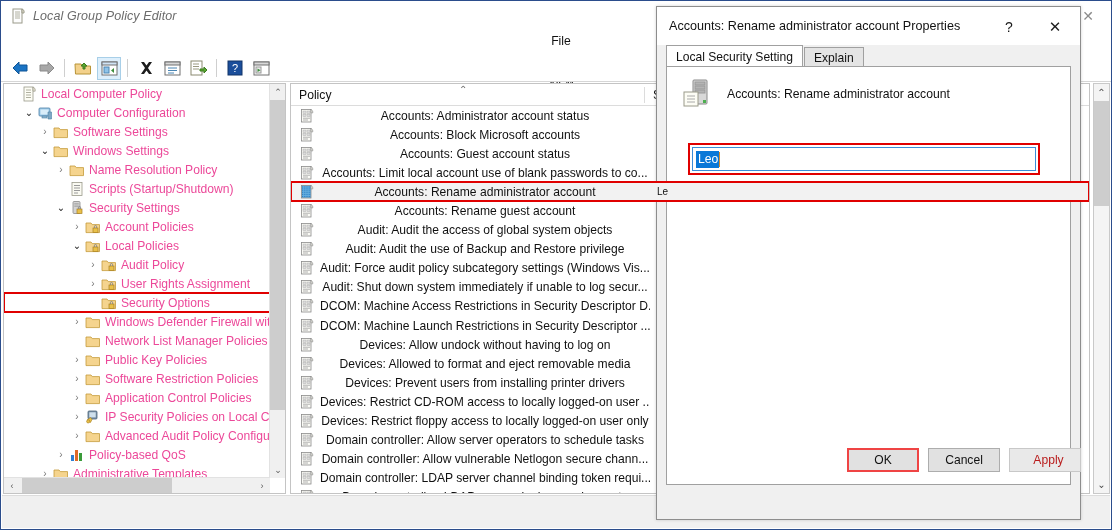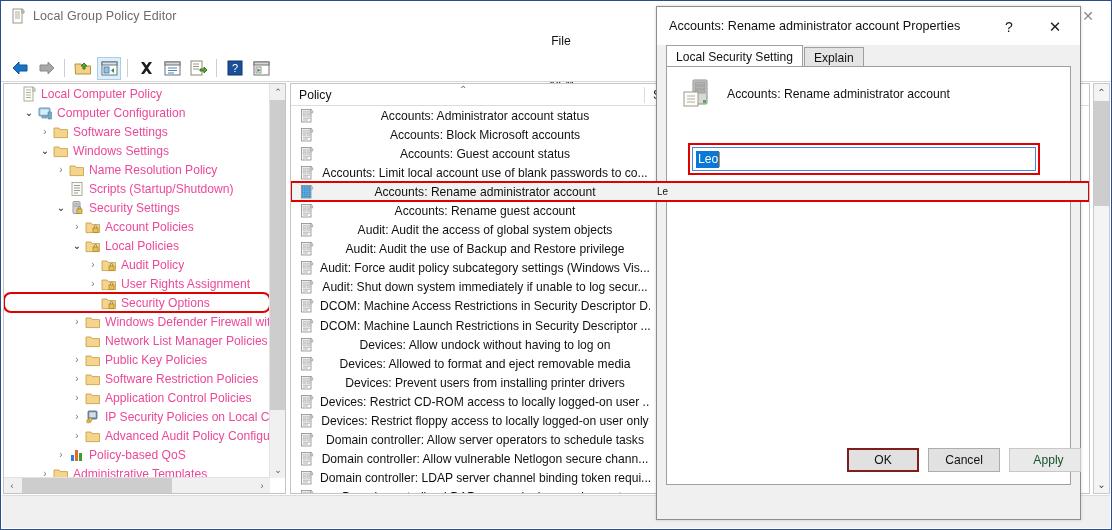--- a/index.html
+++ b/index.html
@@ -17,21 +17,21 @@
     position: absolute; left: 0; top: 0; width: 1112px; height: 530px;
     background: #ffffff;
     border: 1px solid #2b4d8c;
   }
   .titlebar {
     position: absolute; left: 0; top: 0; width: 1110px; height: 30px;
     background: #ffffff;
     display: flex; align-items: center;
   }
   .title-icon { margin-left: 9px; margin-right: 7px; display:flex; }
-  .title-text { color: #6b6b6b; font-size: 12.5px; letter-spacing: .1px; }
+  .title-text { color: #6b6b6b; font-size: 12.5px; letter-spacing: .1px; font-style: italic; }
   .win-close {
     position: absolute; right: 0; top: 0; width: 46px; height: 30px;
     display: flex; align-items: center; justify-content: center;
     color: #8a8a8a; font-size: 14px;
   }
 
   .menubar {
     position: absolute; left: 0; top: 30px; width: 1110px; height: 24px;
     background: #ffffff; display: flex; align-items: center; padding-left: 10px; flex-direction: column;
   }
@@ -55,21 +55,21 @@
 
   .tnode { display: flex; align-items: center; height: 19px; white-space: nowrap; position: relative; }
   .tnode .lbl { font-size: 12.1px; color: #ec4899; }
   .chev {
     width: 14px; height: 19px; display: flex; align-items: center; justify-content: center;
     color: #7a7a7a; font-size: 10px; flex: 0 0 14px;
   }
   .chev.open { color: #1b1b1b; }
   .tico { width: 17px; height: 16px; margin-right: 4px; flex: 0 0 17px; display:flex; align-items:center; justify-content:center;}
   .hl-red { outline: 2px solid #e00000; outline-offset: -1px; }
-  .sel-node { background: #ffffff; border-radius: 7px; }
+  .sel-node { background: #ffffff; }
 
   
   .vscroll {
     position: absolute; right: 0; top: 0; width: 16px; height: 394px; background: #f0f0f0;
     border-left: 1px solid #e2e2e2;
   }
   .vscroll .arrow { width: 16px; height: 16px; display:flex; align-items:center; justify-content:center; color:#5b5b5b; font-size:9px; }
   .vscroll .arrow.bot { position:absolute; bottom:0; left:0; }
   .vscroll .thumb { position:absolute; left:0; width:16px; background:#cdcdcd; }
   .hscroll {
@@ -144,22 +144,22 @@
   .field .seltext {
     background: #0a78d7; color: #ffffff; font-size: 12.2px; padding: 1px 1px 1px 2px; line-height: 15px;
   }
   .field .caret { width: 1px; height: 15px; background: #d98c2a; }
 
   .btnrow { position:absolute; left: 9px; bottom: 12px; width: 405px; height: 24px; display:flex; justify-content:flex-end; gap: 9px; }
   .dbtn {
     width: 72px; height: 24px; display:flex; align-items:center; justify-content:center;
     font-size: 12.1px; color:#111; background:#e1e1e1; border:1px solid #adadad;
   }
-  .dbtn.primary { border: 2px solid #7f1d1d; background:#e1e1e1; }
-  .dbtn.disabled { color:#14532d; background:#e9e9e9; border-color:#c8c8c8;padding-left:7px; }
+  .dbtn.primary { border: 2px solid #ef4444; background:#e1e1e1; }
+  .dbtn.disabled { color:#b91c1c; background:#e9e9e9; border-color:#c8c8c8;padding-left:7px; }
 
   svg { display:block; }
 </style>
 </head>
 <body>
 
 <div id="root">
  <div class="win">
 
   <div class="titlebar">

